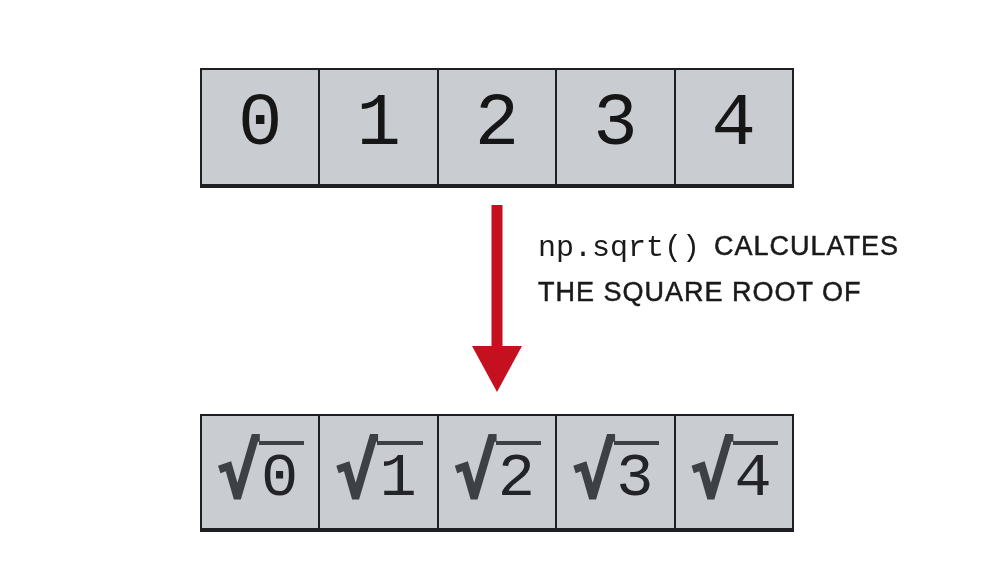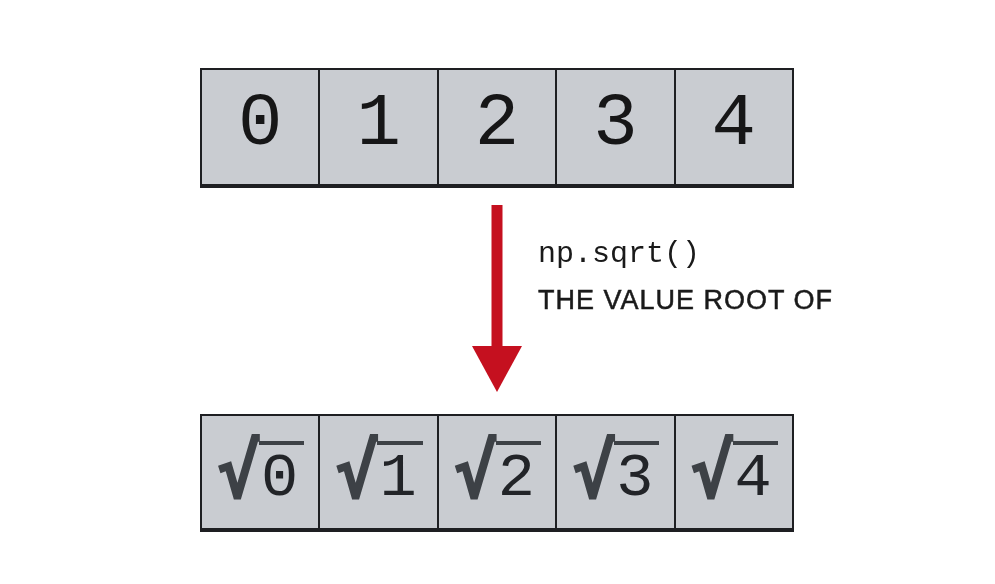--- a/index.html
+++ b/index.html
@@ -75,21 +75,20 @@
   
   .annotation {
     position: absolute;
     left: 538px;
     top: 231px;
     color: #1a1a1a;
   }
   .annotation .line {
     height: 46px;
     display: flex;
-    align-items: center;
     white-space: nowrap;
   }
   .caps {
     font-family: "Liberation Sans", sans-serif;
     font-size: 27px;
     letter-spacing: 1px;
     color: #1a1a1a;
     -webkit-text-stroke: 0.5px #1a1a1a;
   }
   .code {
@@ -123,23 +122,24 @@
   </div>
 
   <svg class="arrow" viewBox="0 0 52 187" xmlns="http://www.w3.org/2000/svg">
     <rect x="20.5" y="0" width="11" height="144" fill="#c5101f"></rect>
     <polygon points="1,141 51,141 26,187" fill="#c5101f"></polygon>
   </svg>
 
   <div class="annotation">
     <div class="line">
       <span class="code">np.sqrt()</span>
+      <span class="caps">CALCULATES</span>
     </div>
     <div class="line">
-      <span class="caps">THE VALUE ROOT OF</span>
+      <span class="caps">THE SQUARE ROOT OF</span>
     </div>
   </div>
 
   <div class="array array-output">
     <div class="cell">
       <span class="sqrt">
         <span class="rad">√</span>
         <span class="radicand">0</span>
       </span>
     </div>

